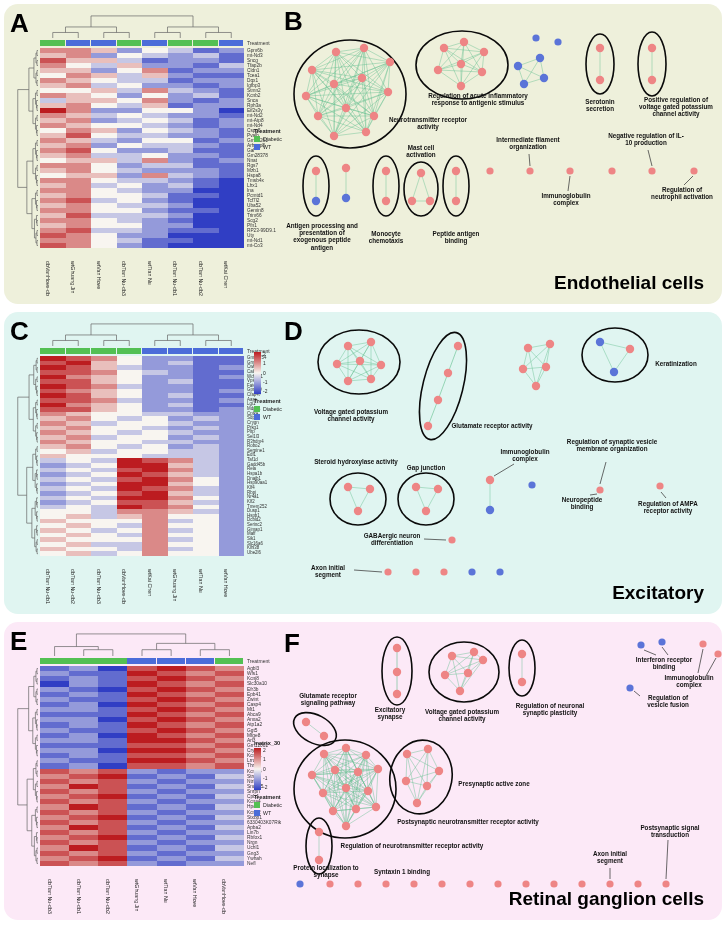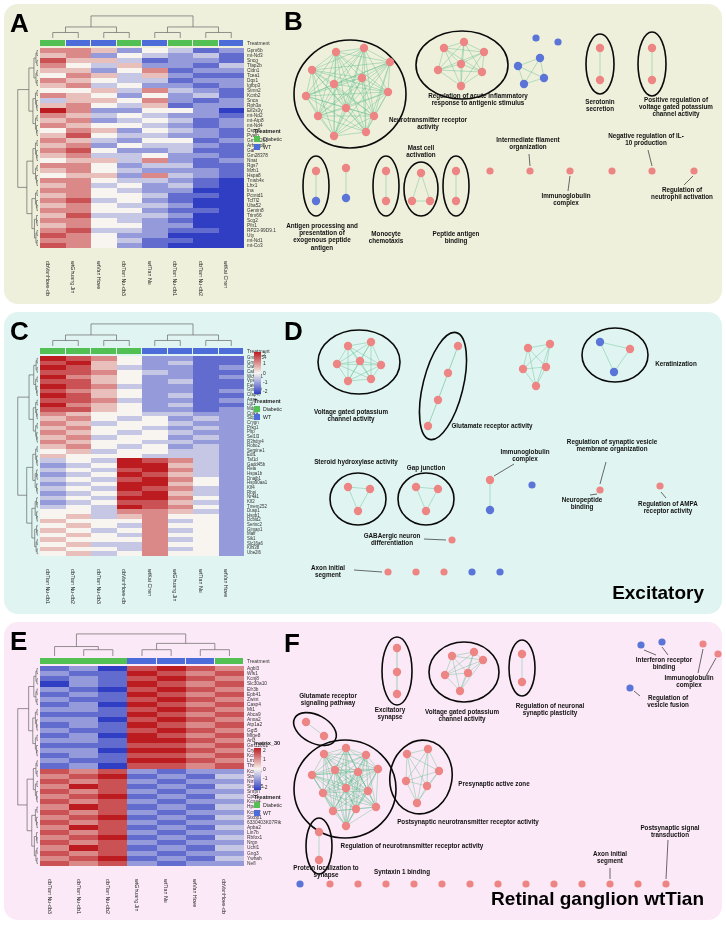--- a/index.html
+++ b/index.html
@@ -616,20 +616,21 @@
         <div class="net-label" style="left: 355px; top: 88px; width: 86px;">Positive regulation of voltage gated potassium channel activity</div>
         <div class="net-label" style="left: 116px; top: 136px; width: 54px;">Mast cell activation</div>
         <div class="net-label" style="left: 5px; top: 214px; width: 78px;">Antigen processing and presentation of exogenous peptide antigen</div>
         <div class="net-label" style="left: 80px; top: 222px; width: 56px;">Monocyte chemotaxis</div>
         <div class="net-label" style="left: 149px; top: 222px; width: 58px;">Peptide antigen binding</div>
         <div class="net-label" style="left: 214px; top: 128px; width: 72px;">Intermediate filament organization</div>
         <div class="net-label" style="left: 328px; top: 124px; width: 80px;">Negative regulation of IL-10 production</div>
         <div class="net-label" style="left: 256px; top: 184px; width: 64px;">Immunoglobulin complex</div>
         <div class="net-label" style="left: 369px; top: 178px; width: 70px;">Regulation of neutrophil activation</div>
       </div>
+      <div class="cell-title">Endothelial cells</div>
     </div>
     <div class="row" style="top: 312px; height: 302px; background: rgb(224, 245, 241);">
       <div class="panel-letter" style="left: 6px; top: 4px;">C</div>
       <div class="panel-letter" style="left: 280px; top: 4px;">D</div>
       <svg width="204" height="24" class="dendro" style="left: 36px; top: 10px;">
         <path d="M12.75,24L12.75,18.48L38.25,18.48L38.25,24M63.75,24L63.75,18.48L89.25,18.48L89.25,24M25.5,18.48L25.5,12.959999999999999L76.5,12.959999999999999L76.5,18.48M114.75,24L114.75,18.48L140.25,18.48L140.25,24M165.75,24L165.75,18.48L191.25,18.48L191.25,24M127.5,18.48L127.5,12.959999999999999L178.5,12.959999999999999L178.5,18.48M51,12.959999999999999L51,1.9199999999999982L153,1.9199999999999982L153,12.959999999999999"></path>
       </svg>
       <svg width="22" height="200" class="dendro" style="left: 12px; top: 44px;">
         <path d="M22,2.3255813953488373L21.058604651162792,2.3255813953488373L21.058604651162792,6.976744186046512L22,6.976744186046512M22,11.627906976744187L21.058604651162792,11.627906976744187L21.058604651162792,16.27906976744186L22,16.27906976744186M21.058604651162792,4.651162790697675L20.11720930232558,4.651162790697675L20.11720930232558,13.953488372093023L21.058604651162792,13.953488372093023M22,20.930232558139537L21.058604651162792,20.930232558139537L21.058604651162792,25.581395348837212L22,25.581395348837212M22,34.88372093023256L21.058604651162792,34.88372093023256L21.058604651162792,39.53488372093023L22,39.53488372093023M22,30.232558139534884L20.587906976744186,30.232558139534884L20.587906976744186,37.2093023255814L21.058604651162792,37.2093023255814M21.058604651162792,23.255813953488374L19.646511627906975,23.255813953488374L19.646511627906975,33.72093023255814L20.587906976744186,33.72093023255814M20.11720930232558,9.30232558139535L17.76372093023256,9.30232558139535L17.76372093023256,28.48837209302326L19.646511627906975,28.48837209302326M22,44.18604651162791L21.058604651162792,44.18604651162791L21.058604651162792,48.83720930232558L22,48.83720930232558M22,58.139534883720934L21.058604651162792,58.139534883720934L21.058604651162792,62.79069767441861L22,62.79069767441861M22,53.48837209302326L20.587906976744186,53.48837209302326L20.587906976744186,60.465116279069775L21.058604651162792,60.465116279069775M21.058604651162792,46.51162790697674L19.646511627906975,46.51162790697674L19.646511627906975,56.97674418604652L20.587906976744186,56.97674418604652M22,67.44186046511628L21.058604651162792,67.44186046511628L21.058604651162792,72.09302325581396L22,72.09302325581396M22,81.39534883720931L21.058604651162792,81.39534883720931L21.058604651162792,86.04651162790698L22,86.04651162790698M22,76.74418604651163L20.587906976744186,76.74418604651163L20.587906976744186,83.72093023255815L21.058604651162792,83.72093023255815M21.058604651162792,69.76744186046511L19.646511627906975,69.76744186046511L19.646511627906975,80.23255813953489L20.587906976744186,80.23255813953489M19.646511627906975,51.74418604651163L17.293023255813953,51.74418604651163L17.293023255813953,75L19.646511627906975,75M17.76372093023256,18.895348837209305L13.056744186046512,18.895348837209305L13.056744186046512,63.372093023255815L17.293023255813953,63.372093023255815M22,90.69767441860466L21.058604651162792,90.69767441860466L21.058604651162792,95.34883720930233L22,95.34883720930233M22,104.65116279069768L21.058604651162792,104.65116279069768L21.058604651162792,109.30232558139535L22,109.30232558139535M22,100L20.587906976744186,100L20.587906976744186,106.97674418604652L21.058604651162792,106.97674418604652M21.058604651162792,93.0232558139535L19.646511627906975,93.0232558139535L19.646511627906975,103.48837209302326L20.587906976744186,103.48837209302326M22,118.6046511627907L21.058604651162792,118.6046511627907L21.058604651162792,123.25581395348838L22,123.25581395348838M22,113.95348837209303L20.587906976744186,113.95348837209303L20.587906976744186,120.93023255813955L21.058604651162792,120.93023255813955M22,132.55813953488374L21.058604651162792,132.55813953488374L21.058604651162792,137.2093023255814L22,137.2093023255814M22,127.90697674418605L20.587906976744186,127.90697674418605L20.587906976744186,134.88372093023258L21.058604651162792,134.88372093023258M20.587906976744186,117.44186046511629L19.175813953488372,117.44186046511629L19.175813953488372,131.39534883720933L20.587906976744186,131.39534883720933M19.646511627906975,98.25581395348837L16.822325581395347,98.25581395348837L16.822325581395347,124.41860465116281L19.175813953488372,124.41860465116281M22,146.51162790697674L21.058604651162792,146.51162790697674L21.058604651162792,151.16279069767444L22,151.16279069767444M22,141.86046511627907L20.587906976744186,141.86046511627907L20.587906976744186,148.8372093023256L21.058604651162792,148.8372093023256M22,160.46511627906978L21.058604651162792,160.46511627906978L21.058604651162792,165.11627906976744L22,165.11627906976744M22,155.8139534883721L20.587906976744186,155.8139534883721L20.587906976744186,162.7906976744186L21.058604651162792,162.7906976744186M20.587906976744186,145.34883720930233L19.175813953488372,145.34883720930233L19.175813953488372,159.30232558139534L20.587906976744186,159.30232558139534M22,174.4186046511628L21.058604651162792,174.4186046511628L21.058604651162792,179.06976744186048L22,179.06976744186048M22,169.7674418604651L20.587906976744186,169.7674418604651L20.587906976744186,176.74418604651163L21.058604651162792,176.74418604651163M22,183.72093023255815L21.058604651162792,183.72093023255815L21.058604651162792,188.37209302325581L22,188.37209302325581M22,193.0232558139535L21.058604651162792,193.0232558139535L21.058604651162792,197.67441860465118L22,197.67441860465118M21.058604651162792,186.04651162790697L20.11720930232558,186.04651162790697L20.11720930232558,195.34883720930236L21.058604651162792,195.34883720930236M20.587906976744186,173.25581395348837L18.705116279069767,173.25581395348837L18.705116279069767,190.69767441860466L20.11720930232558,190.69767441860466M19.175813953488372,152.32558139534882L15.88093023255814,152.32558139534882L15.88093023255814,181.97674418604652L18.705116279069767,181.97674418604652M16.822325581395347,111.33720930232559L10.703255813953488,111.33720930232559L10.703255813953488,167.15116279069767L15.88093023255814,167.15116279069767M13.056744186046512,41.133720930232556L1.759999999999998,41.133720930232556L1.759999999999998,139.24418604651163L10.703255813953488,139.24418604651163"></path>
       </svg>
@@ -1737,15 +1738,15 @@
         <div class="net-label" style="left: 382px; top: 44px; width: 58px;">Immunoglobulin complex</div>
         <div class="net-label" style="left: 360px; top: 64px; width: 60px;">Regulation of vesicle fusion</div>
         <div class="net-label" style="left: 174px; top: 150px; width: 84px;">Presynaptic active zone</div>
         <div class="net-label" style="left: 110px; top: 188px; width: 160px;">Postsynaptic neurotransmitter receptor activity</div>
         <div class="net-label" style="left: 56px; top: 212px; width: 156px;">Regulation of neurotransmitter receptor activity</div>
         <div class="net-label" style="left: 12px; top: 234px; width: 72px;">Protein localization to synapse</div>
         <div class="net-label" style="left: 93px; top: 238px; width: 62px;">Syntaxin 1 binding</div>
         <div class="net-label" style="left: 308px; top: 220px; width: 48px;">Axon initial segment</div>
         <div class="net-label" style="left: 356px; top: 194px; width: 72px;">Postsynaptic signal transduction</div>
       </div>
-      <div class="cell-title">Retinal ganglion wtTian</div>
+      <div class="cell-title">Retinal ganglion cells</div>
     </div>
   </main>
 
 </body></html>

